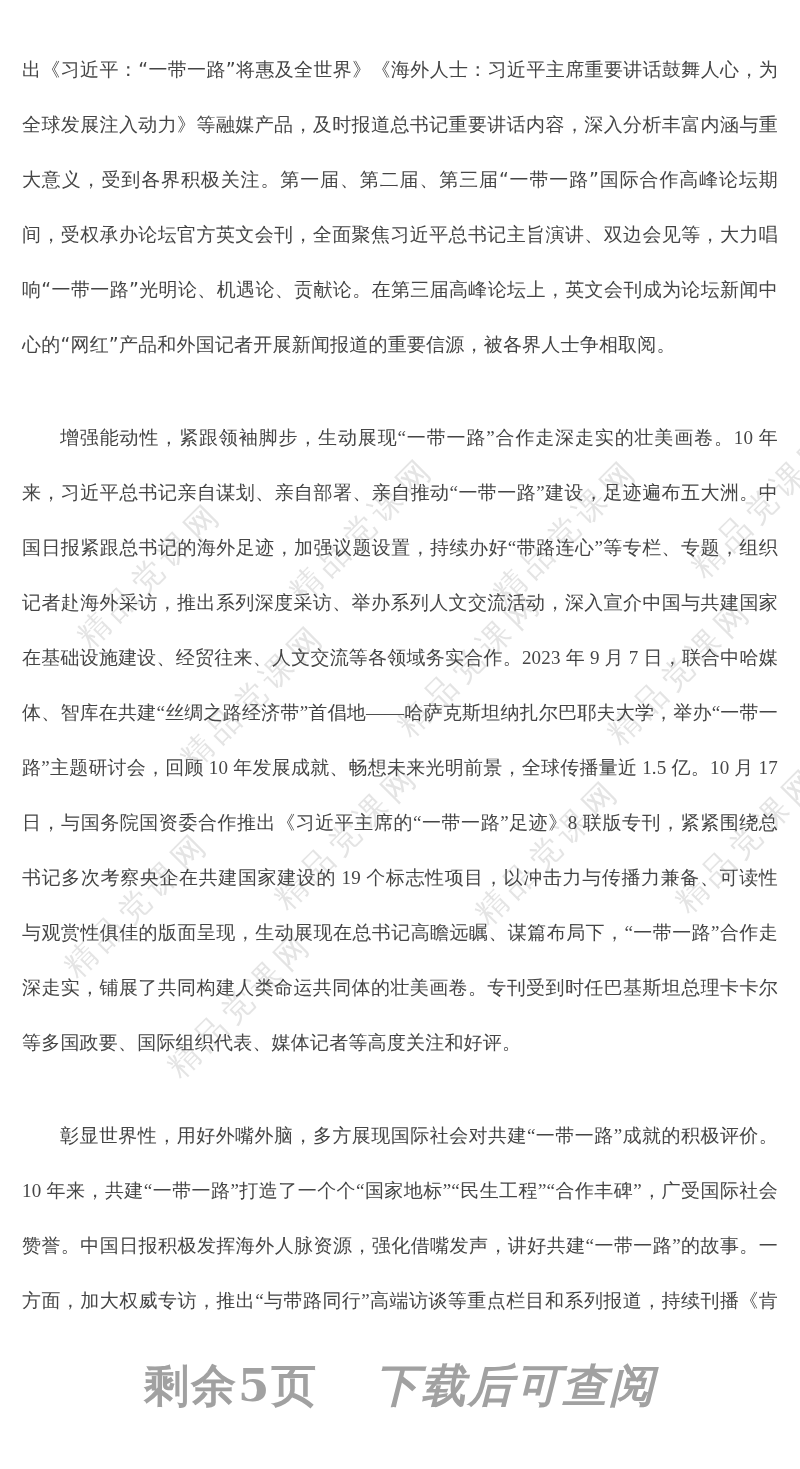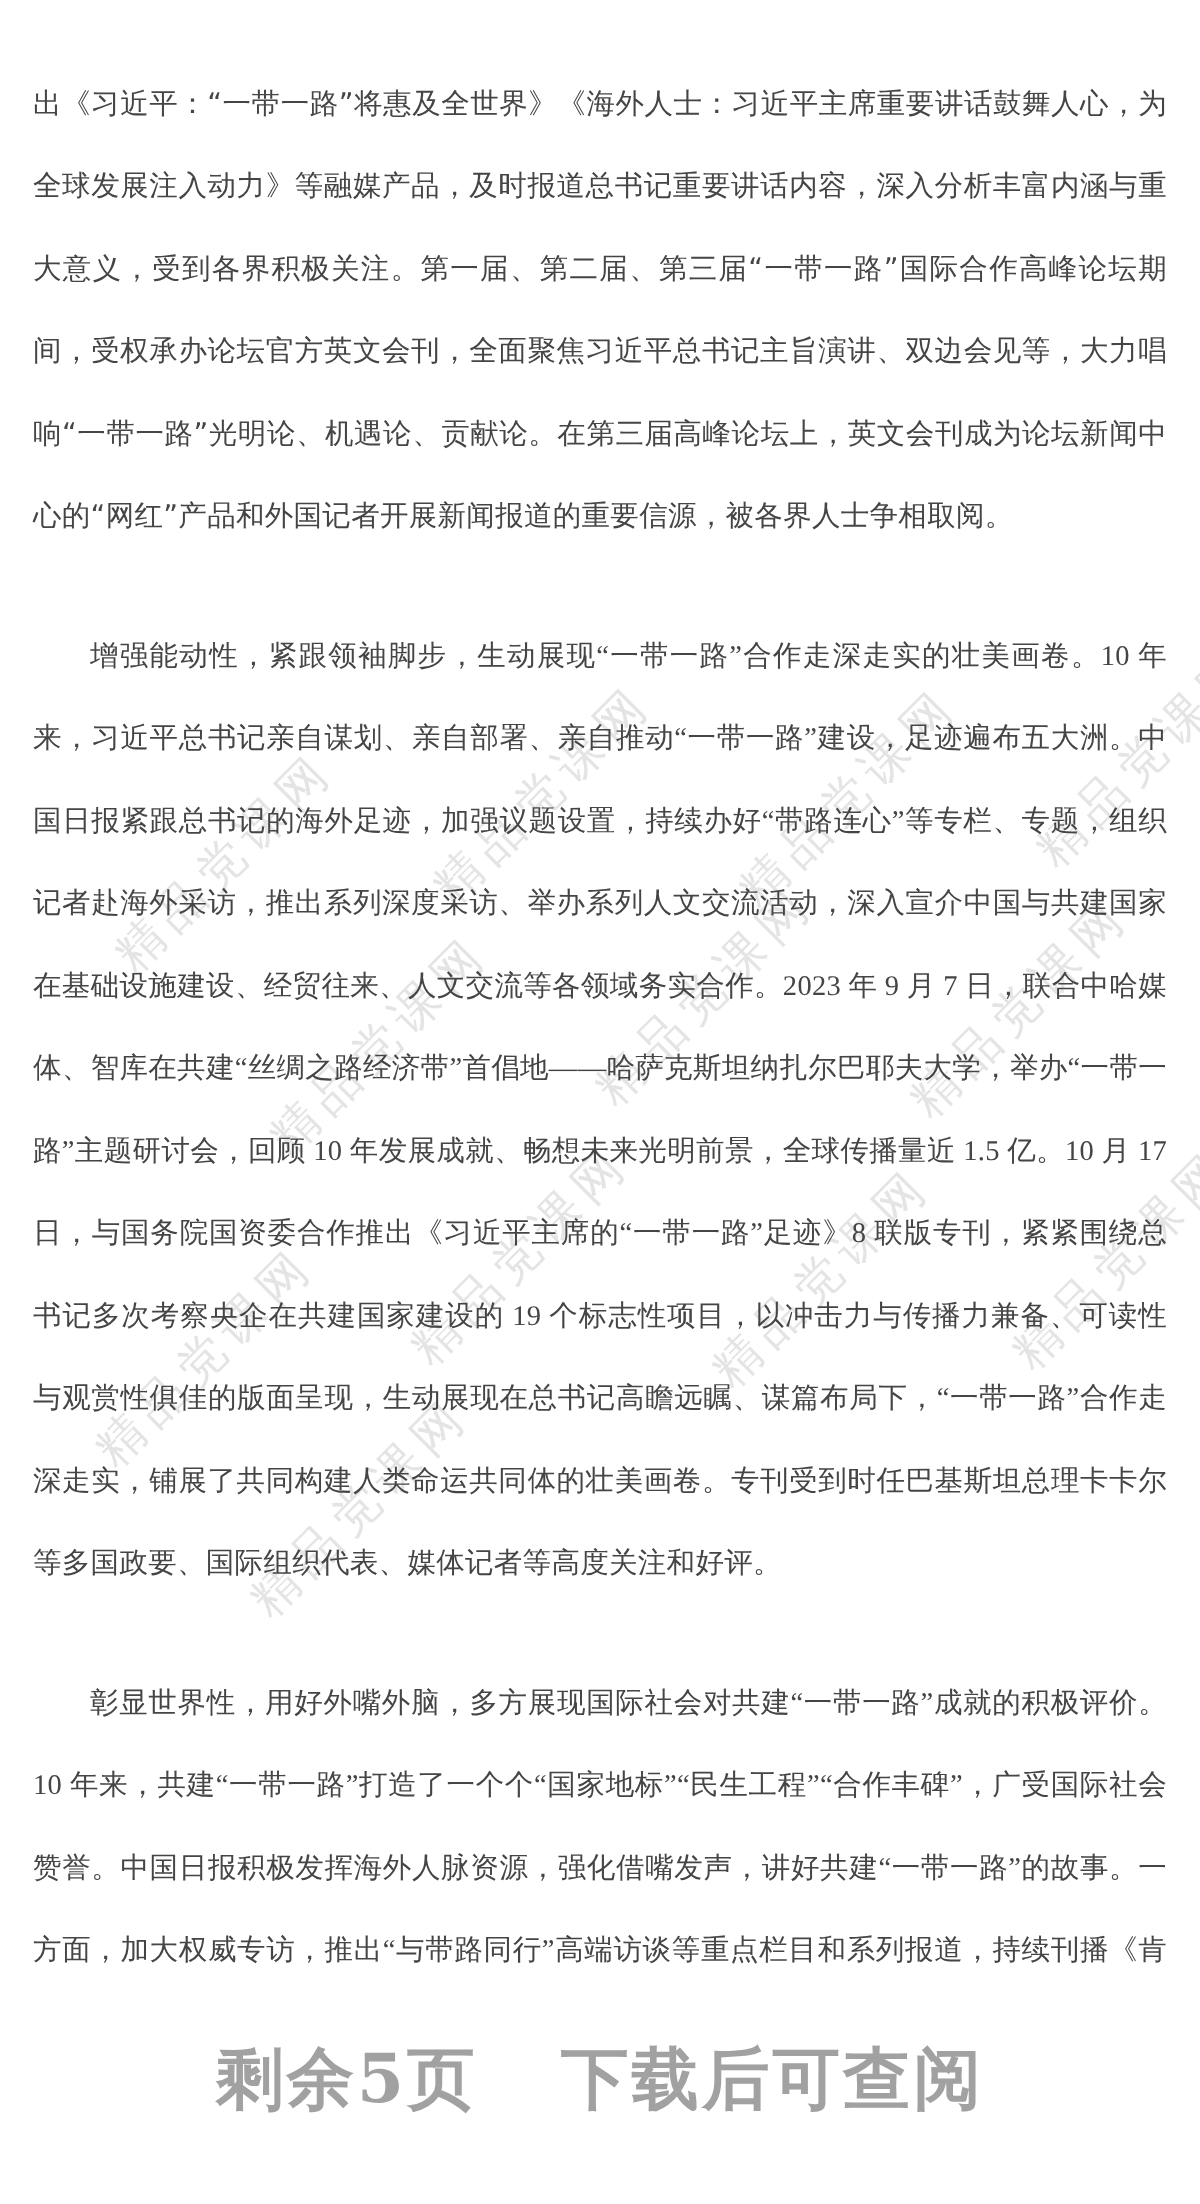--- a/index.html
+++ b/index.html
@@ -64,20 +64,21 @@
     z-index: 1;
     text-align: center;
     font-family: "DejaVu Serif", "Liberation Serif", serif;
     font-weight: bold;
     font-size: 45px;
     color: #a1a1a1;
     letter-spacing: 2px;
   }
   .footer-part + .footer-part {
     margin-left: 38px;
+    font-style: italic;
   }
 </style>
 </head>
 <body>
 
 <div class="page">
 
   <div class="watermark-layer" id="watermark-layer">
       <span class="wm" style="left: 150px; top: 575px; color: rgb(220, 220, 220);">精品党课网</span>
       <span class="wm" style="left: 362px; top: 530px; color: rgb(220, 220, 220);">精品党课网</span>

